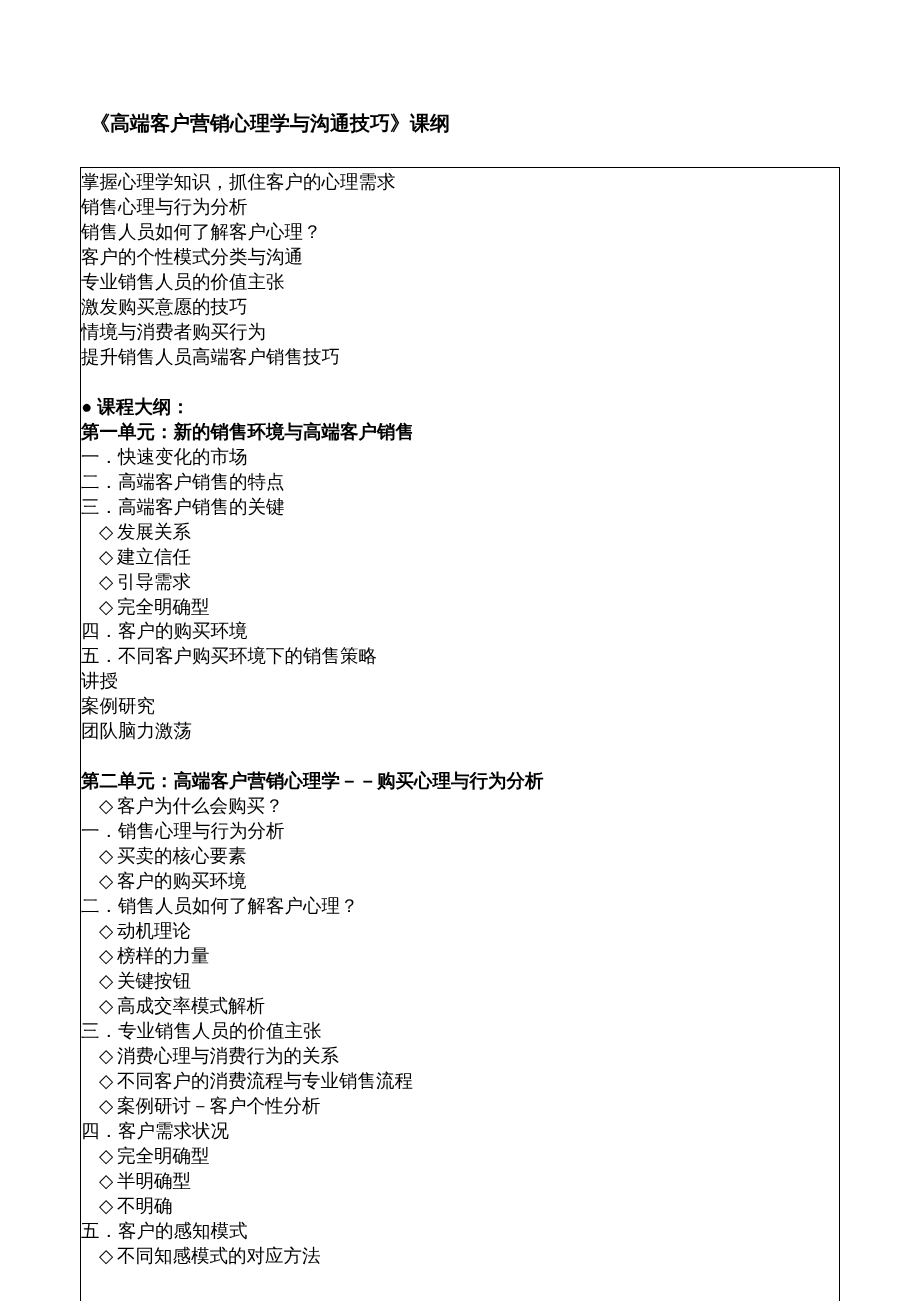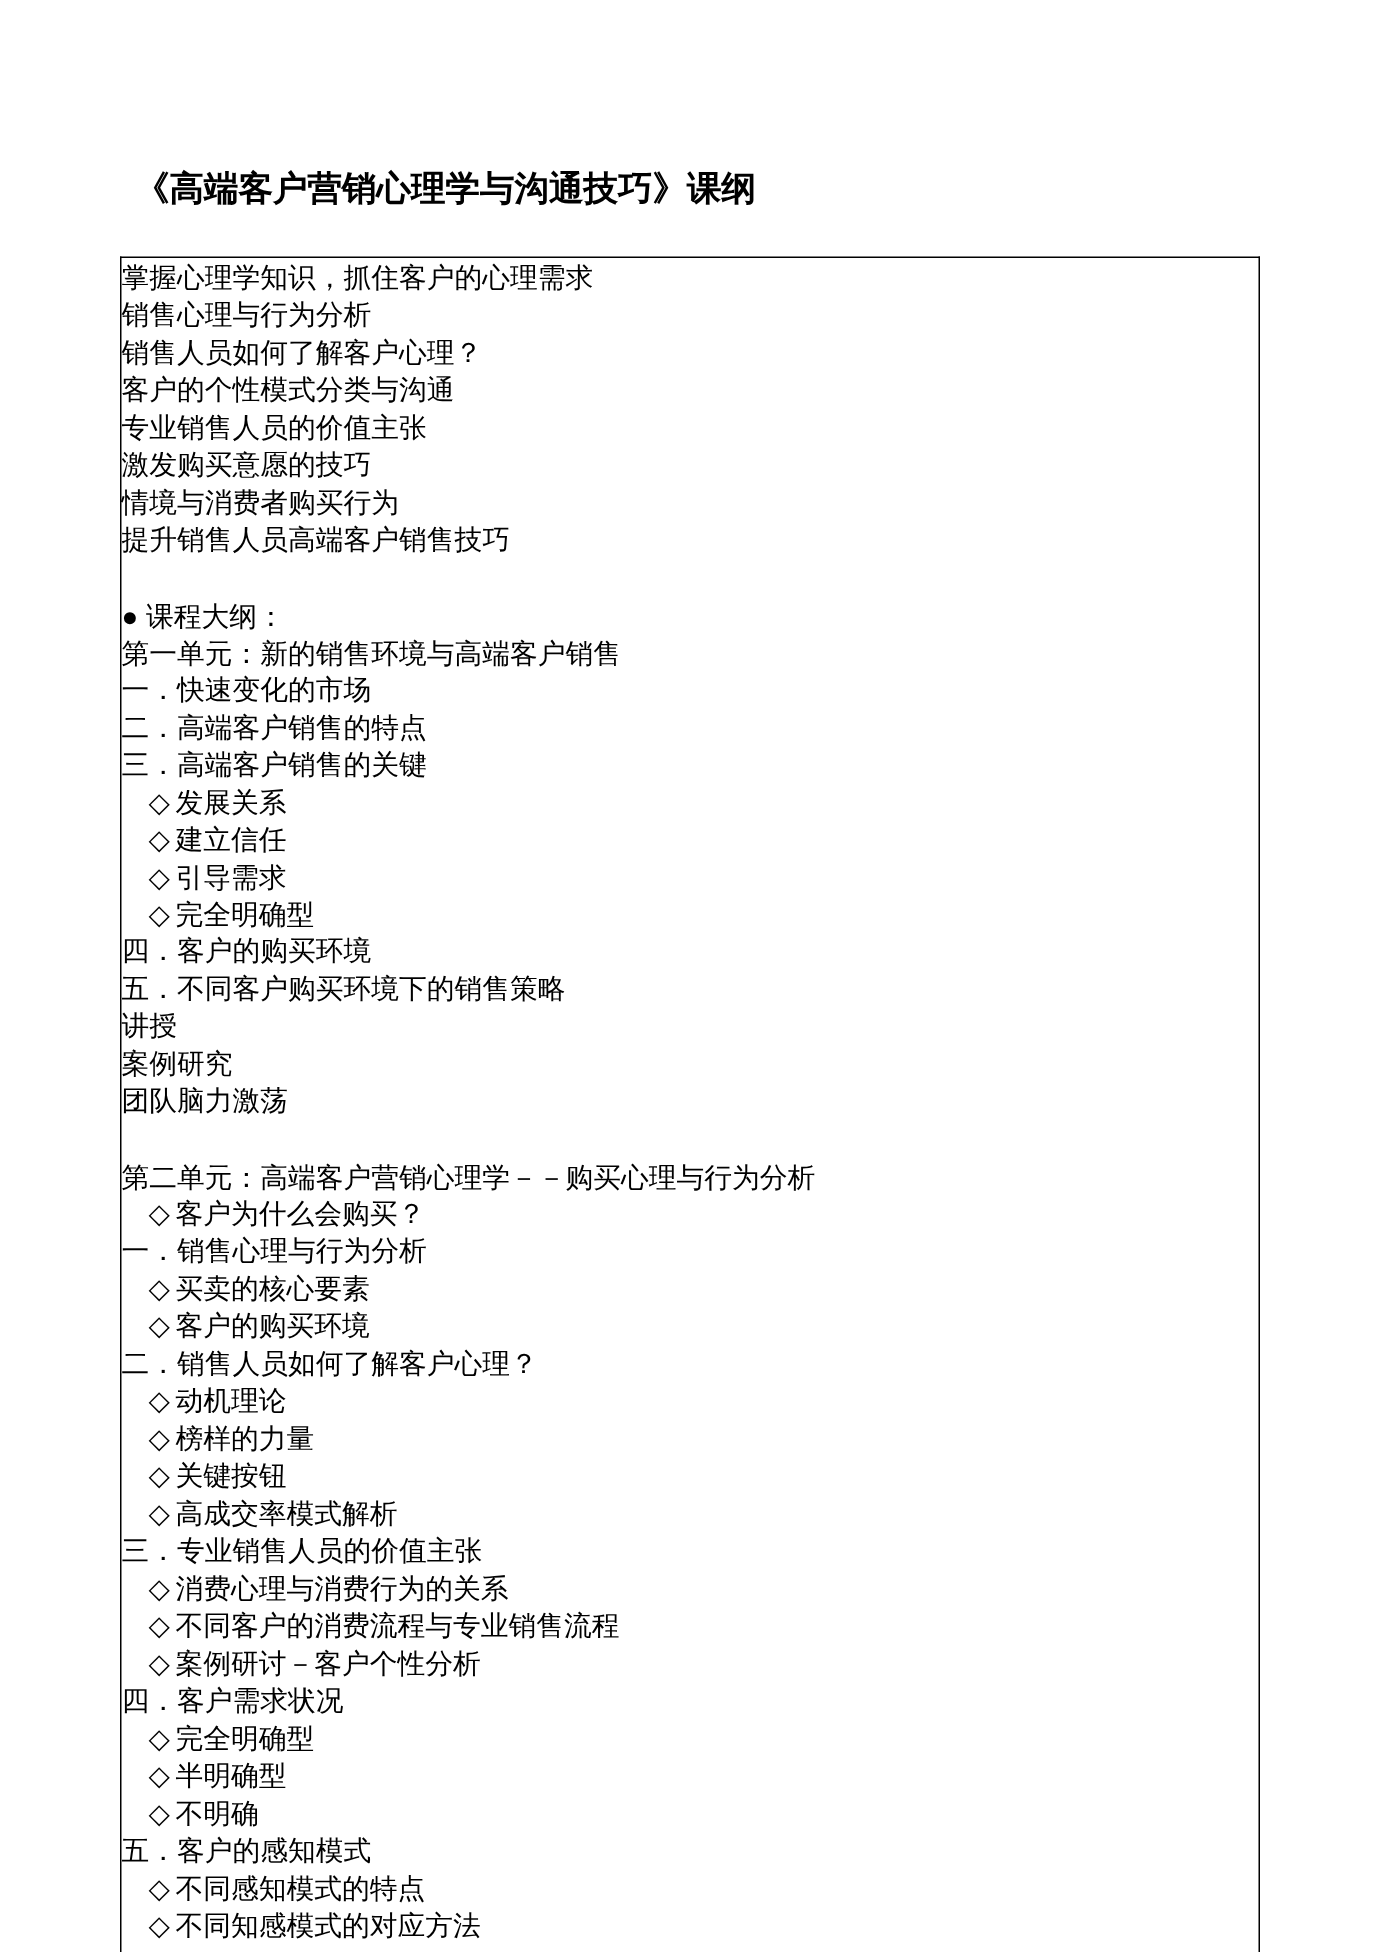--- a/index.html
+++ b/index.html
@@ -8,37 +8,37 @@
       background: #fff;
       font-family: "SimSun", "宋体", serif;
       width: 920px;
     }
     .page {
       padding: 110px 80px 60px 80px;
     }
     .title {
       font-family: "SimHei", "黑体", sans-serif;
       font-weight: bold;
-      font-size: 23px;
+      font-size: 20px;
       margin-bottom: 30px;
       margin-left: 10px;
     }
     .box {
       border: 1px solid #000;
       border-bottom: none;
       padding: 2px 0px 40px 0px;
       font-size: 18.5px;
       line-height: 1.35;
     }
     .line {
       display: block;
     }
     .bold {
       font-family: "SimHei", "黑体", sans-serif;
-      font-weight: normal;
+      font-weight: bold;
     }
     .spacer {
       height: 25px;
     }
     .indent1 {
       padding-left: 18px;
     }
     .diamond {
       display: inline-block;
       width: 18px;
@@ -97,16 +97,15 @@
     <span class="line indent1"><span class="diamond">◇</span><span>消费心理与消费行为的关系</span></span>
     <span class="line indent1"><span class="diamond">◇</span><span>不同客户的消费流程与专业销售流程</span></span>
     <span class="line indent1"><span class="diamond">◇</span><span>案例研讨－客户个性分析</span></span>
 
     <span class="line">四．客户需求状况</span>
     <span class="line indent1"><span class="diamond">◇</span><span>完全明确型</span></span>
     <span class="line indent1"><span class="diamond">◇</span><span>半明确型</span></span>
     <span class="line indent1"><span class="diamond">◇</span><span>不明确</span></span>
 
     <span class="line">五．客户的感知模式</span>
-    <span class="line indent1"><span class="diamond">◇</span><span>不同感知模式的特点</span></span>
     <span class="line indent1"><span class="diamond">◇</span><span>不同知感模式的对应方法</span></span>
   </div>
 </div>
 
 </body></html>

